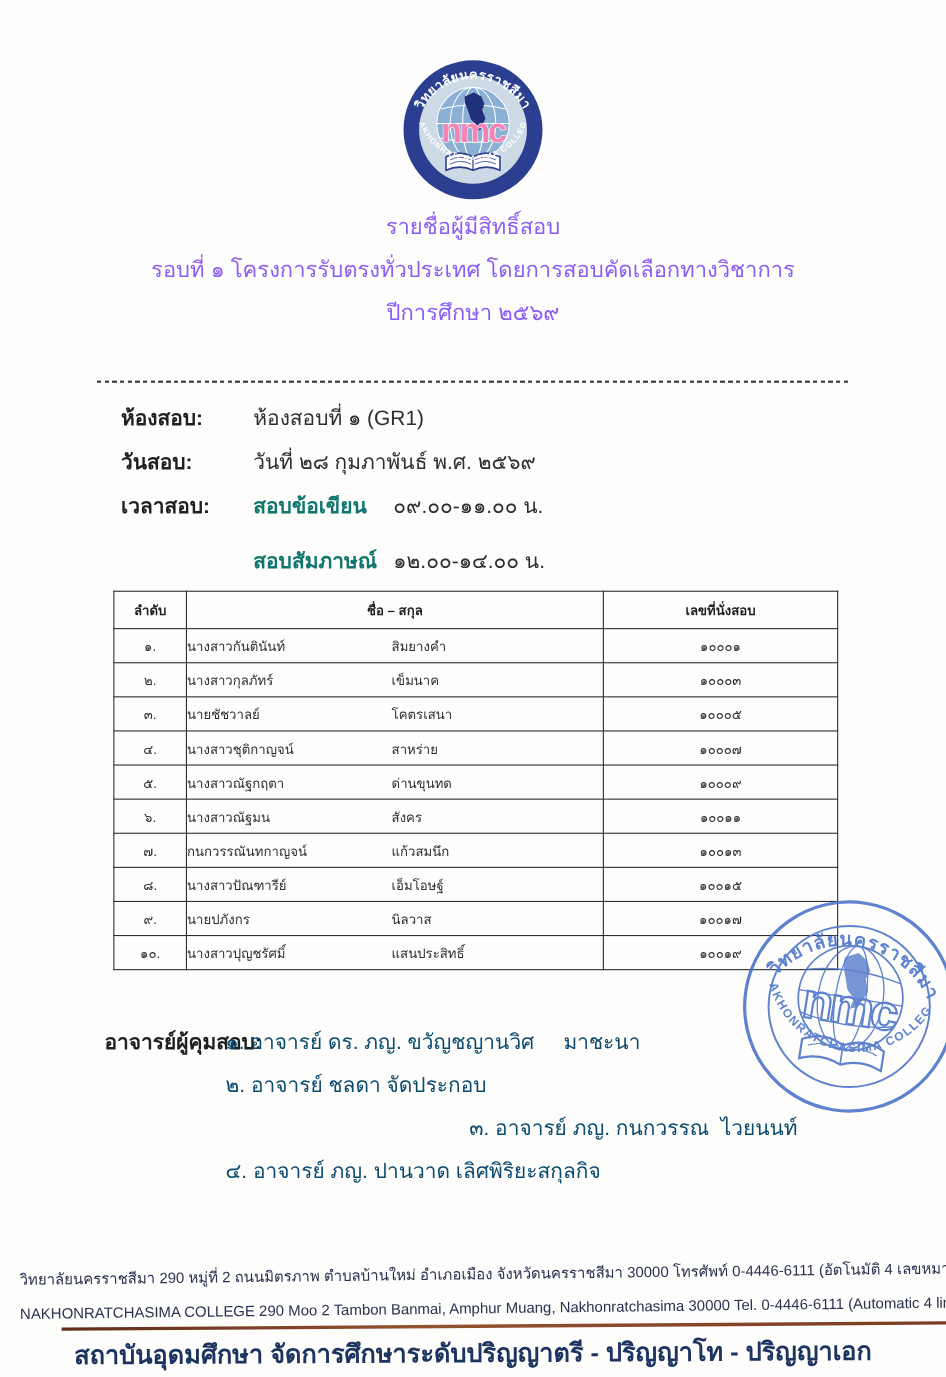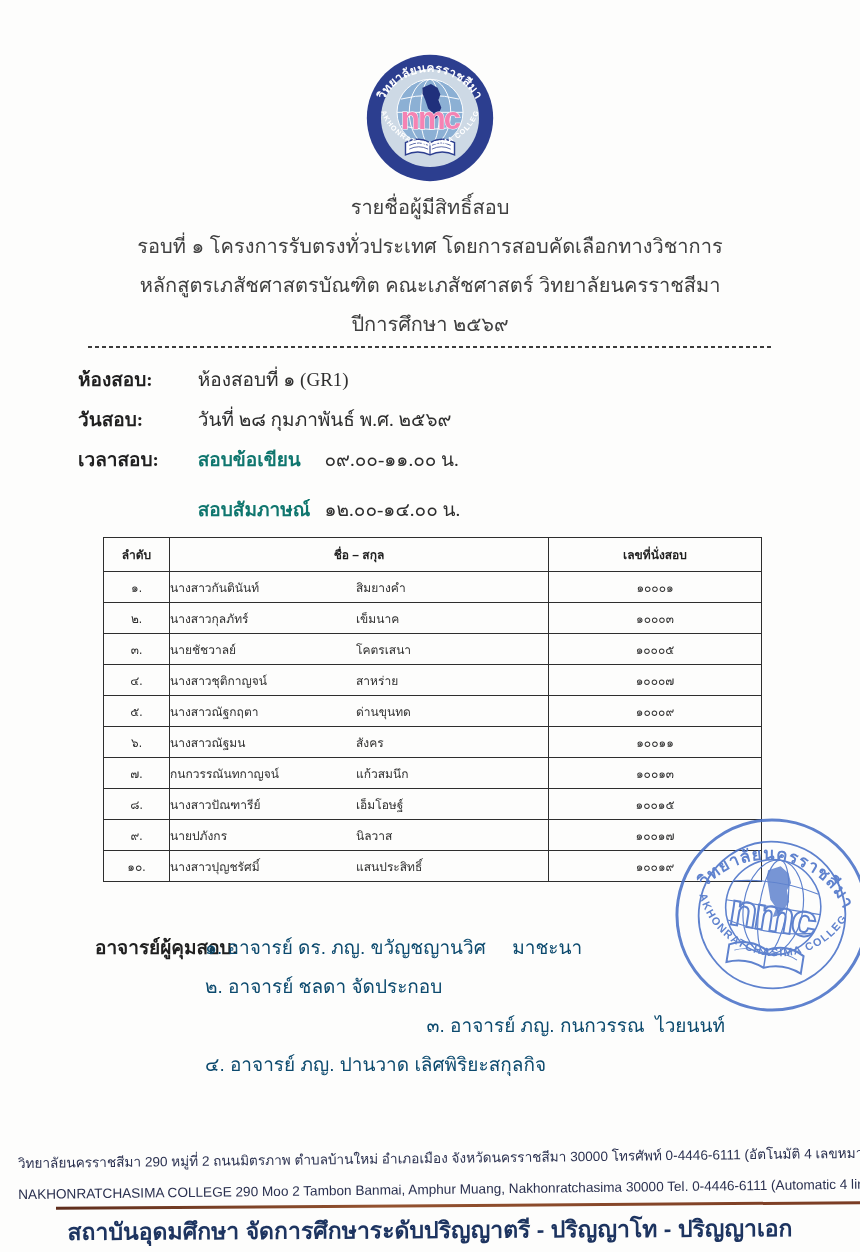--- a/index.html
+++ b/index.html
@@ -6,28 +6,28 @@
   .page{
     position:relative;width:860px;height:1252px;margin:0 auto;
     background:#fdfdfc;overflow:hidden;
     font-family:"Liberation Sans","DejaVu Sans",sans-serif;
     color:#2b2b2b;
   }
   
   .logo{position:absolute;left:364px;top:52px;width:132px;height:132px;}
   
   .title-block{position:absolute;left:0;top:188px;width:100%;text-align:center;}
-  .title-line{font-size:20px;line-height:39px;color:#404040;}
+  .title-line{font-size:20px;line-height:39px;color:#8b5cf6;}
   
   .separator{
     position:absolute;left:88px;top:346px;width:684px;height:2px;
     background:repeating-linear-gradient(90deg,#3c3c3c 0 4px,transparent 4px 7px);
   }
   
-  .info-row{position:absolute;left:78px;font-size:19px;white-space:nowrap;font-family:Liberation Serif, serif;}
+  .info-row{position:absolute;left:110px;font-size:19px;white-space:nowrap;}
   .info-label{display:inline-block;font-weight:bold;color:#1f1f1f;}
   .info-value{color:#2e2e2e;}
   .row-room{top:364px;}  .row-date{top:404px;}
   .row-time1{top:444px;} .row-time2{top:482px;margin-top:12px;}
   .row-count{top:514px;}
   .lbl-w{width:115px;}
   .sub-label{display:inline-block;width:122px;font-weight:bold;color:#0f766e;}
   .count-label{font-weight:bold;}
   .count-value{margin-left:66px;}
   
@@ -103,21 +103,20 @@
       </text>
       <text font-size="7.6" font-weight="bold" fill="#ffffff" letter-spacing="1.1" font-family="Liberation Sans, DejaVu Sans, sans-serif">
         <textPath href="#arcBotLogo" startOffset="50%" text-anchor="middle">NAKHONRATCHASIMA COLLEGE</textPath>
       </text>
     </svg>
   </div>
 
   <div class="title-block">
     <div class="title-line">รายชื่อผู้มีสิทธิ์สอบ</div>
     <div class="title-line">รอบที่ ๑ โครงการรับตรงทั่วประเทศ โดยการสอบคัดเลือกทางวิชาการ</div>
-    <div class="title-line">หลักสูตรเภสัชศาสตรบัณฑิต คณะเภสัชศาสตร์ วิทยาลัยนครราชสีมา</div>
     <div class="title-line">ปีการศึกษา ๒๕๖๙</div>
   </div>
 
   <div class="separator"></div>
 
   <div class="info-row row-room">
     <span class="info-label lbl-w">ห้องสอบ:</span>
     <span class="info-value">ห้องสอบที่ ๑ (GR1)</span>
   </div>
   <div class="info-row row-date">

